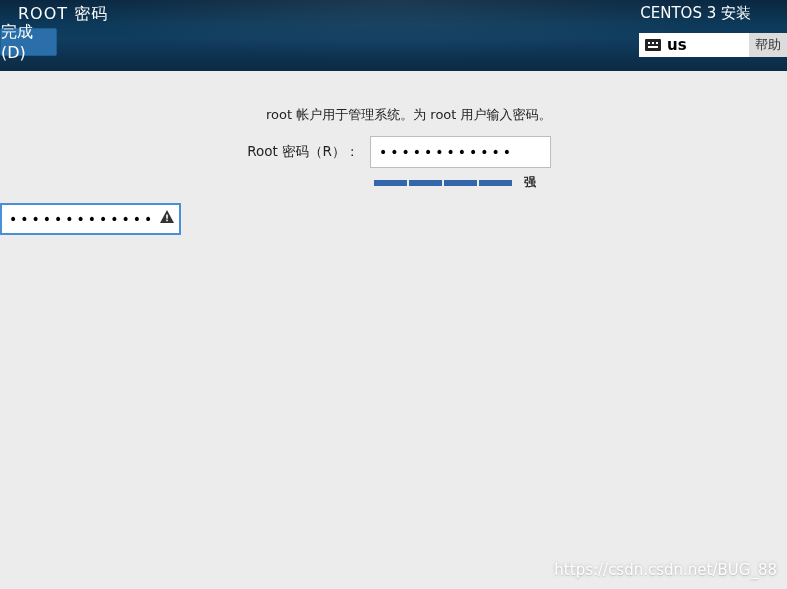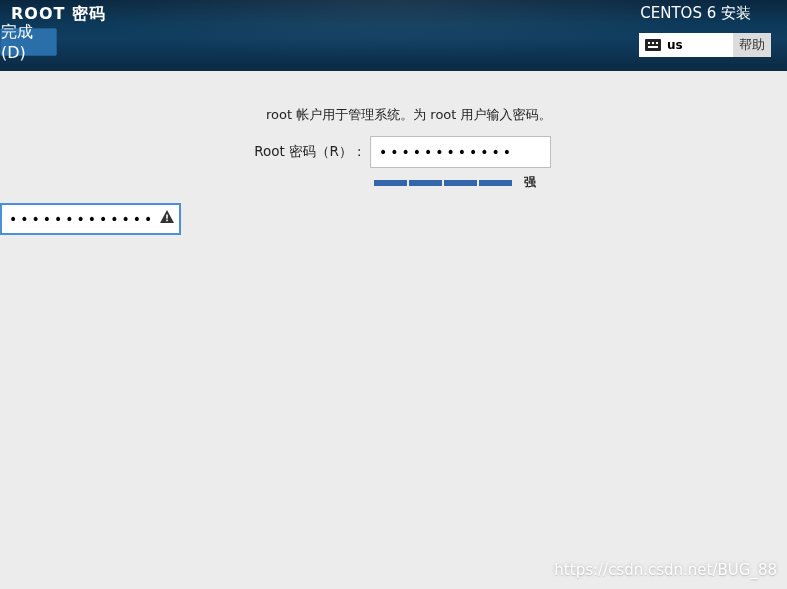--- a/index.html
+++ b/index.html
@@ -21,23 +21,23 @@
 .header::before {
   content: "";
   position: absolute;
   inset: 0;
   background: radial-gradient(ellipse at 50% 0%, rgba(255,255,255,0.08), transparent 60%);
   pointer-events: none;
 }
 .title {
   position: absolute;
   top: 4px;
-  left: 11px;
+  left: 18px;
   font-size: 16px;
-  font-weight: 700;
+  font-weight: 400;
   letter-spacing: 1px;
 }
 .done-btn {
   position: absolute;
   top: 28px;
   left: 0px;
   width: 57px;
   height: 28px;
   background: #2b6faa;
   border: 1px solid #1f5e92;
@@ -79,27 +79,27 @@
   position: absolute;
   inset: 2px;
   background:
     linear-gradient(#fff,#fff) 1px 1px/2px 2px no-repeat,
     linear-gradient(#fff,#fff) 5px 1px/2px 2px no-repeat,
     linear-gradient(#fff,#fff) 9px 1px/2px 2px no-repeat,
     linear-gradient(#fff,#fff) 1px 5px/10px 2px no-repeat;
 }
 .lang-code {
   color: #000;
-  font-size: 12px;
+  font-size: 15px;
   font-weight: 600;
 }
 .help-btn {
   position: absolute;
   top: 33px;
-  right: 16px;
+  right: 0;
   width: 38px;
   height: 24px;
   background: #dcdcdc;
   color: #333;
   font-size: 13px;
   display: flex;
   align-items: center;
   justify-content: center;
   overflow: hidden;
 }
@@ -117,21 +117,21 @@
 .row {
   display: flex;
   align-items: center;
   margin-bottom: 6px;
 }
 .label {
   width: 370px;
   text-align: right;
   font-size: 13.5px;
   color: #222;
-  padding-right: 4px;
+  padding-right: 11px;
 }
 .input-wrap {
   position: relative;
 }
 input[type="password"] {
   width: 181px;
   height: 32px;
   border: 1px solid #bdbdbd;
   background: #fff;
   padding: 0 8px;
@@ -182,21 +182,21 @@
   opacity: 0.9;
   pointer-events: none;
 }
 </style>
 </head>
 <body>
 
 <div class="header">
   <div class="title">ROOT 密码</div>
   <div class="done-btn">完成(D)</div>
-  <div class="installer-name">CENTOS 6 安装</div>
+  <div class="installer-name">CENTOS 3 安装</div>
   <div class="lang-indicator">
     <span class="kbd-icon"></span>
     <span class="lang-code">us</span>
   </div>
   <div class="help-btn">帮助</div>
 </div>
 
 <div class="content">
   <div class="desc">root 帐户用于管理系统。为 root 用户输入密码。</div>
 

